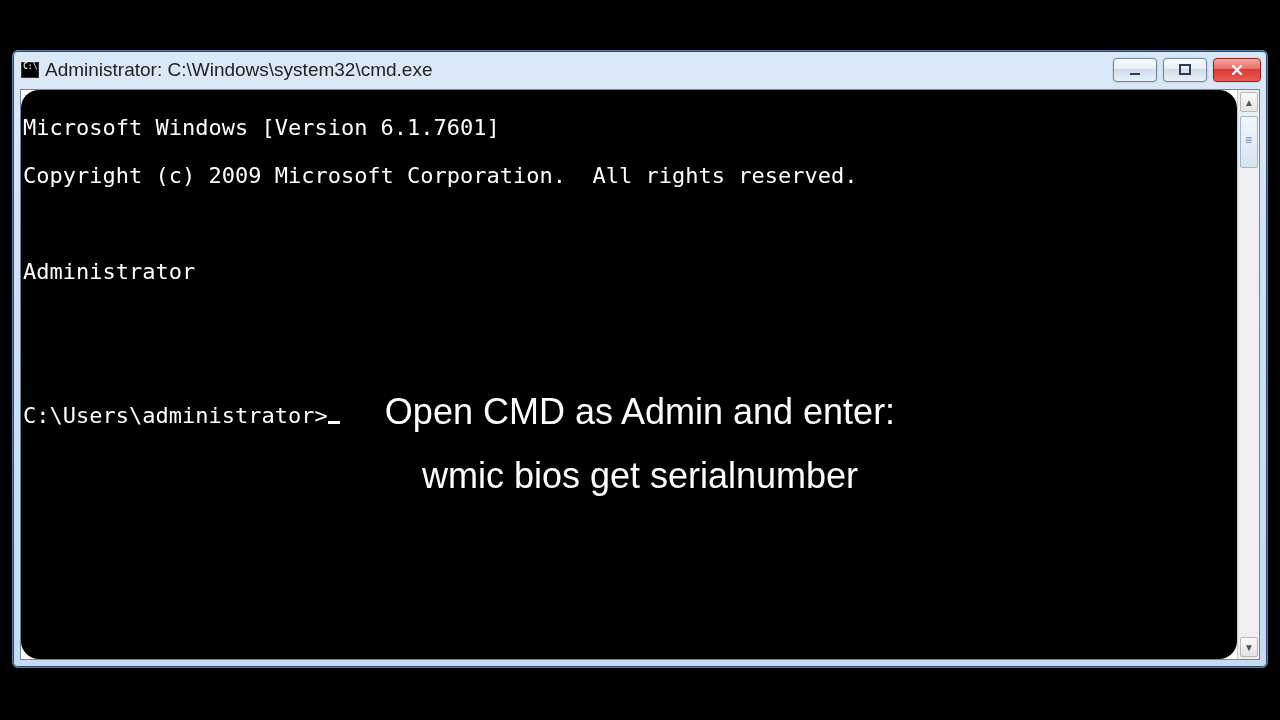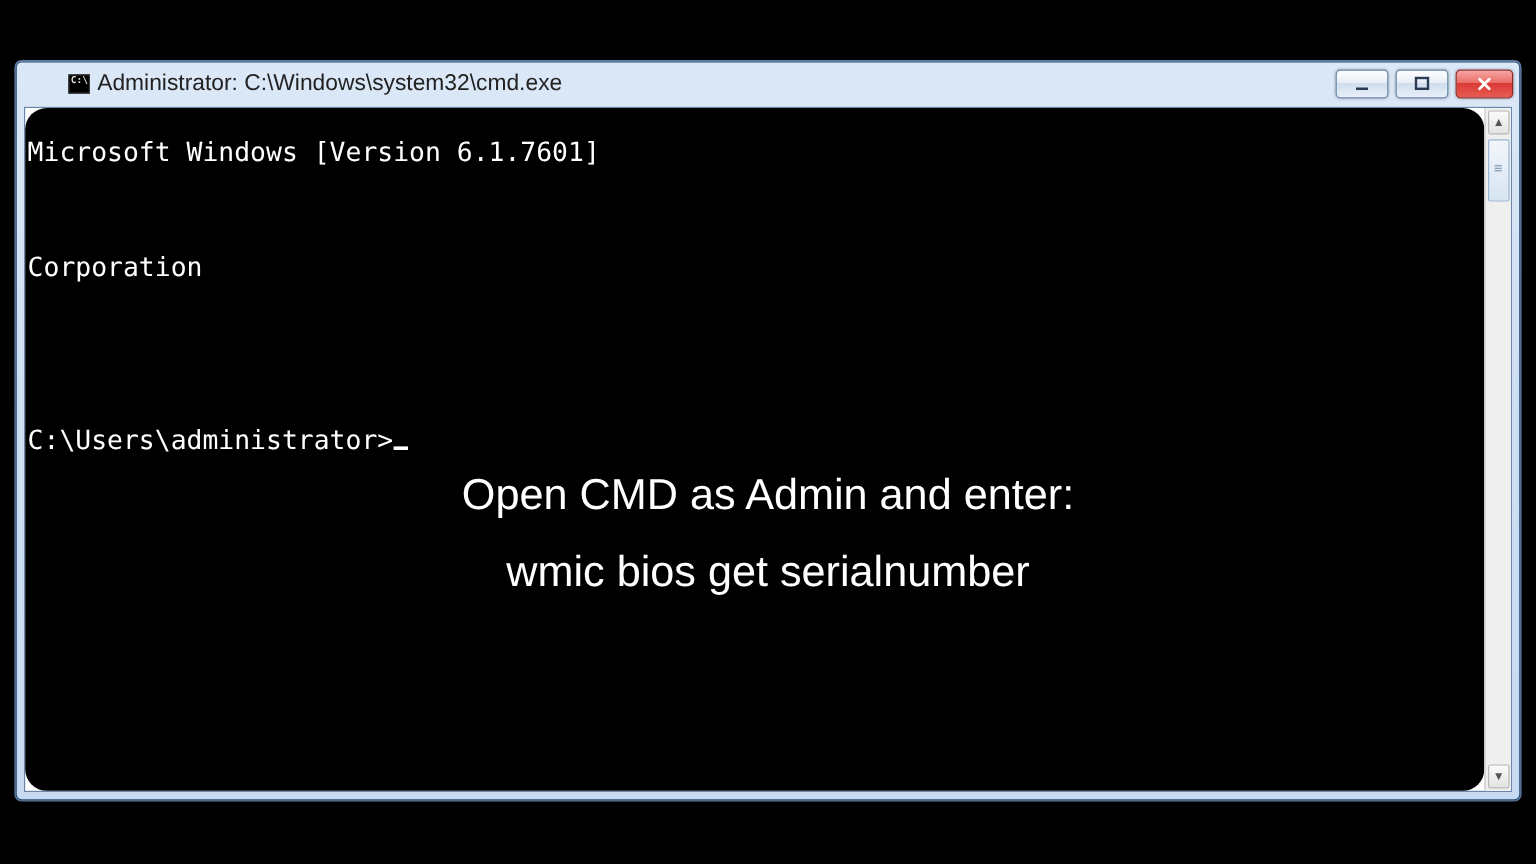--- a/index.html
+++ b/index.html
@@ -17,21 +17,20 @@
   }
   
   .window {
     position: absolute;
     left: 12px; top: 50px;
     width: 1256px; height: 618px;
     border: 1px solid #5a7ca6;
     border-radius: 6px;
     background: linear-gradient(#dbe8f7, #cfe0f4 40%, #c7daf1);
     box-shadow: 0 0 0 1px #2b4b74 inset;
-    padding-left: 36px;
   }
   .titlebar {
     display: flex;
     align-items: center;
     height: 38px;
     padding: 0 6px 0 8px;
   }
   .app-icon {
     width: 18px; height: 16px;
     margin-right: 6px;
@@ -178,22 +177,23 @@
           <svg width="14" height="14" viewBox="0 0 14 14">
               <path d="M3 3 L11 11 M11 3 L3 11" stroke="#fff" stroke-width="2.3" stroke-linecap="round"></path>
             </svg>
         </div>
       </div>
     </div>
 
     <div class="client">
       <div class="console">
 <div class="line">Microsoft Windows [Version 6.1.7601]</div>
+<div class="line">Copyright (c) 2009 Microsoft Corporation.  All rights reserved.</div>
 <div class="line"></div>
-<div class="line">Corporation</div>
+<div class="line">Administrator</div>
 <div class="line"></div>
 <div class="line"></div>
 <div class="line"><span class="prompt">C:\Users\administrator&gt;</span><span class="cursor"></span></div>
       </div>
       <div class="vscroll">
         <div class="arrow up">▲</div>
         <div class="thumb"></div>
         <div class="arrow dn">▼</div>
       </div>
     </div>

